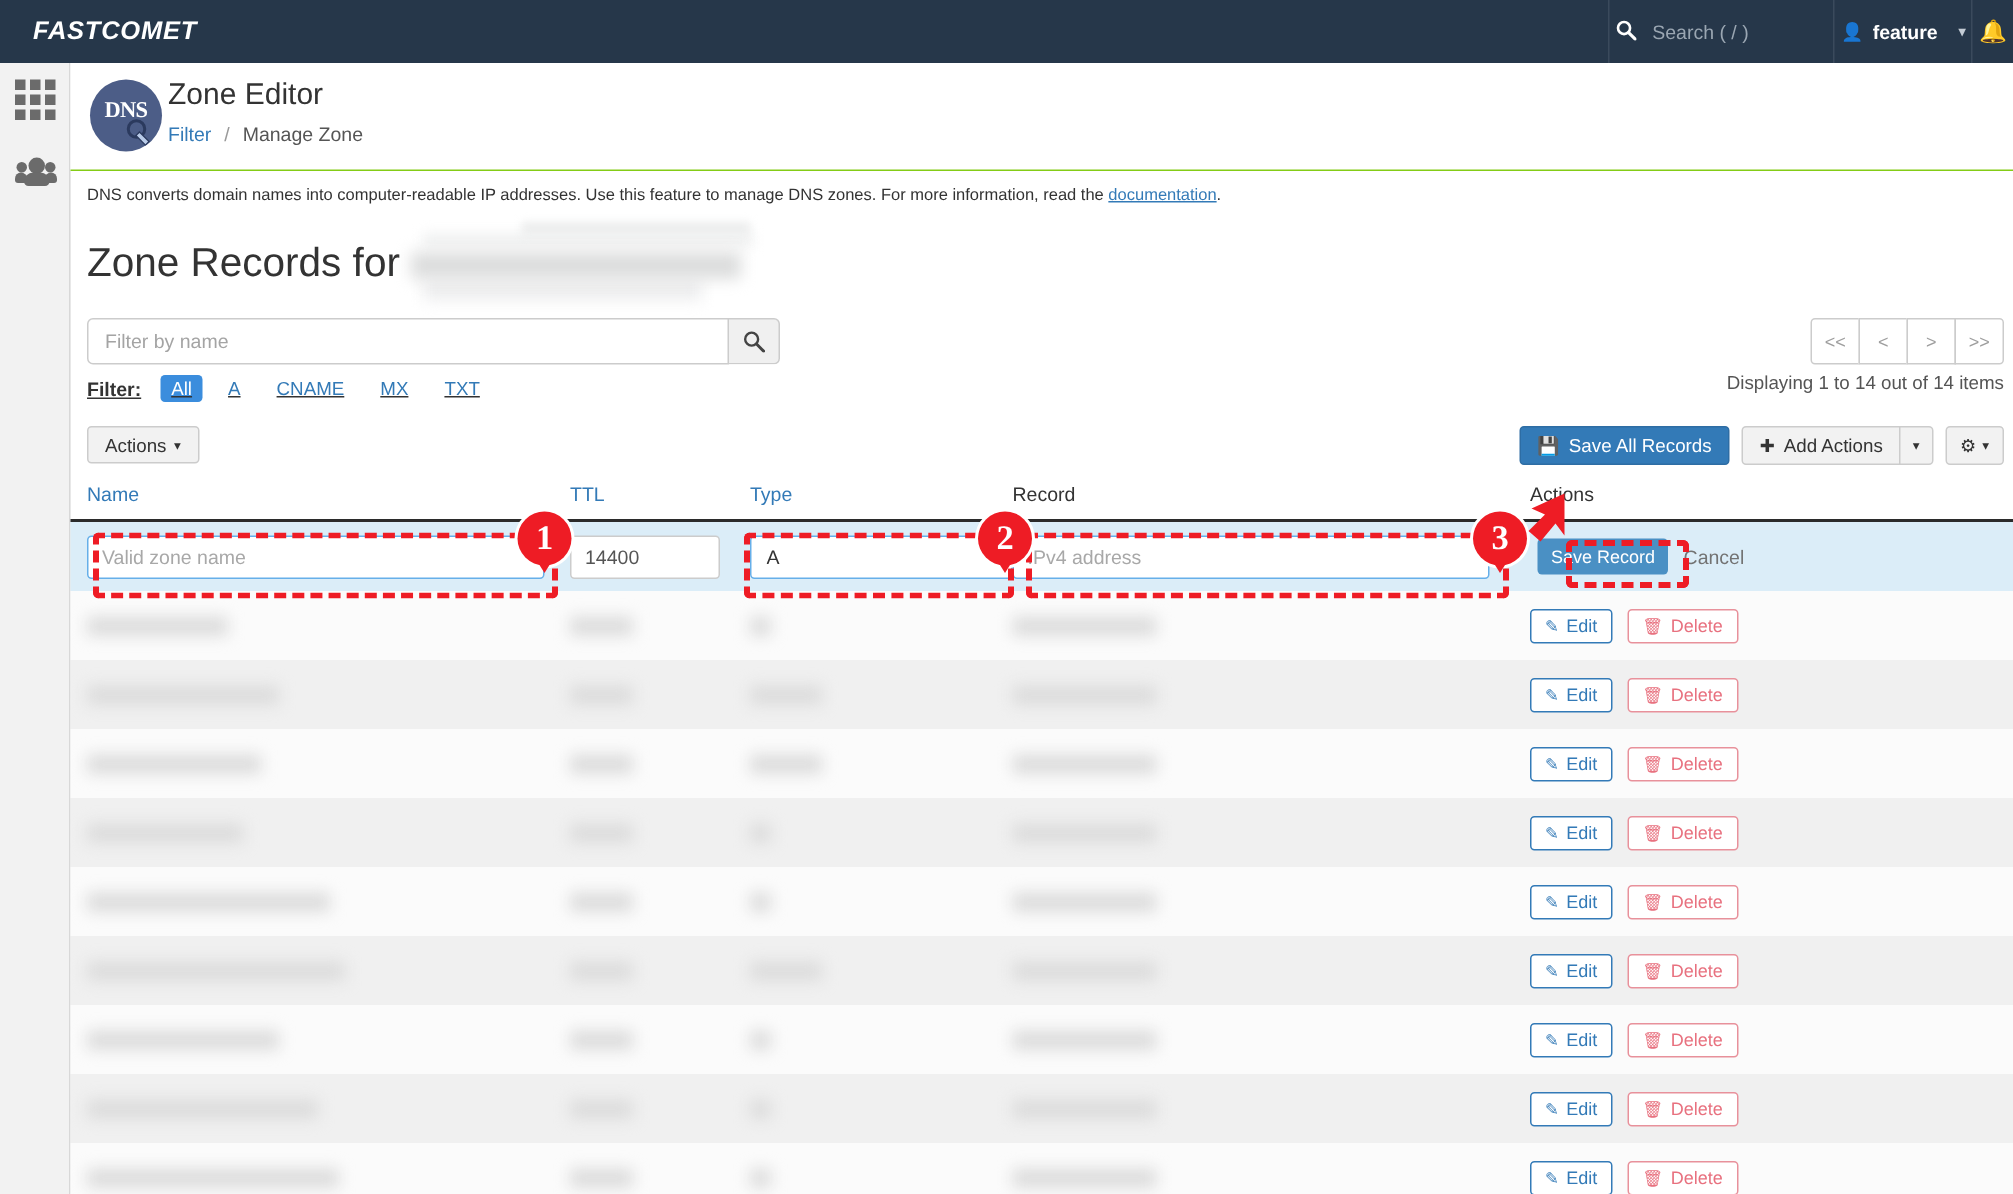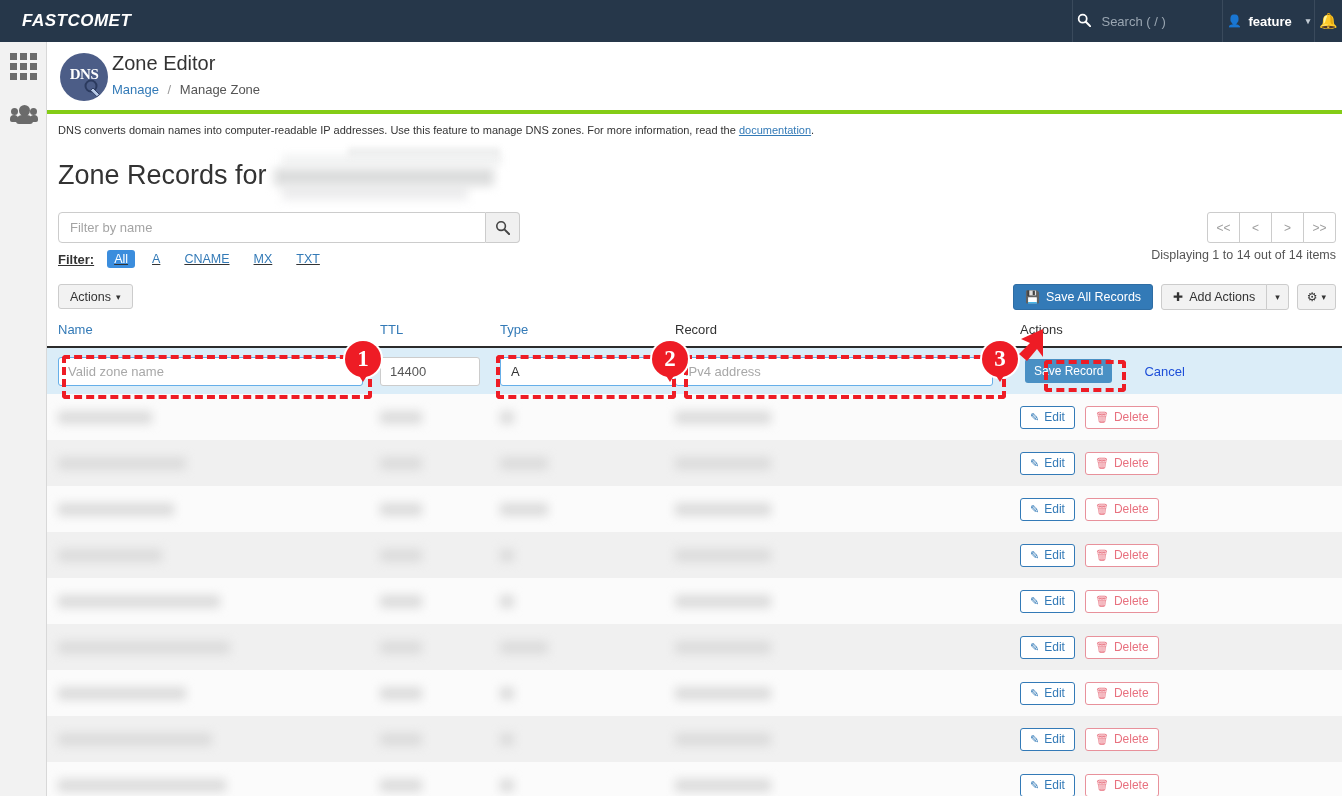--- a/index.html
+++ b/index.html
@@ -59,21 +59,21 @@
   .people-icon .head-c { position:absolute; left:9px; top:0px; width:11px;height:11px;border-radius:50%;background:#6b6b6b;}
   .people-icon .body-c { position:absolute; left:6px; top:10px; width:17px;height:9px;border-radius:6px 6px 3px 3px;background:#6b6b6b;}
   .people-icon .head-l { position:absolute; left:1px; top:3px; width:7px;height:7px;border-radius:50%;background:#6b6b6b;}
   .people-icon .body-l { position:absolute; left:0px; top:10px; width:8px;height:7px;border-radius:4px 4px 2px 2px;background:#6b6b6b;}
   .people-icon .head-r { position:absolute; left:20px; top:3px; width:7px;height:7px;border-radius:50%;background:#6b6b6b;}
   .people-icon .body-r { position:absolute; left:20px; top:10px; width:8px;height:7px;border-radius:4px 4px 2px 2px;background:#6b6b6b;}
 
   
   #page-head {
     position: absolute; left: 47px; top: 42px; width: 1295px; height: 72px;
-    background: #fff; border-bottom: 4px solid #84cc16;
+    background: #fff; border-bottom: 1px solid #84cc16;
   }
   #dns-logo {
     position: absolute; left: 13px; top: 11px; width: 48px; height: 48px;
     border-radius: 50%; background: #4c5d87; overflow:hidden;
   }
   #dns-logo .dns-text {
     position:absolute; left:0; top:13px; width:48px; text-align:center;
     color:#fff; font-weight:bold; font-size:15px; letter-spacing:-0.5px;
     font-family: "Liberation Serif", serif;
   }
@@ -225,21 +225,21 @@
     font-size: 12px; border-radius: 3px; border: 1px solid; cursor:pointer;
   }
   .btn-edit { border-color:#337ab7; color:#337ab7; background:#fff; }
   .btn-del  { border-color:#e8919b; color:#e8717f; background:#fff; }
   .mini-btn .ico { margin-right: 5px; font-size: 11px; }
   #save-record-btn {
     background:#4a90c4; border-color:#3d7fb0; color:#fff;
     height: 24px; padding: 0 9px; font-size:12px; border-radius:3px;
     display:flex;align-items:center; cursor:pointer;
   }
-  #cancel-link { color:#1d4ed8; font-size:13px; margin-left: 32px; cursor:pointer; }
+  #cancel-link { color:#737373; font-size:13px; margin-left: 10px; cursor:pointer; }
 
   
   .dash-box {
     position:absolute; border: 4px dashed #ee1c25; border-radius: 4px;
     pointer-events:none;
   }
   .marker {
     position:absolute; width: 36px; height: 36px; border-radius:50%;
     background: #ee1c25; color:#fff;
     display:flex; align-items:center; justify-content:center;
@@ -310,21 +310,21 @@
 <div id="page-head">
   <div id="dns-logo">
     <div class="dns-text">DNS</div>
     <svg class="mag" viewBox="0 0 20 20">
       <circle cx="7" cy="7" r="5.5" fill="none" stroke="#2b3a5e" stroke-width="2"></circle>
       <rect x="9" y="9" width="9" height="3.4" transform="rotate(45 9 9)" fill="#b9cbe8" stroke="#2b3a5e" stroke-width="0.9"></rect>
     </svg>
   </div>
   <div id="page-title">Zone Editor</div>
   <div id="breadcrumb">
-    <a href="#">Manage</a>
+    <a href="#">Filter</a>
     <span class="sep">/</span>
     <span>Manage Zone</span>
   </div>
 </div>
 
 <div id="desc">
   <span>DNS converts domain names into computer-readable IP addresses. Use this feature to manage DNS zones. For more information, read the </span><a href="#">documentation</a><span>.</span>
 </div>
 <div id="desc-blur2"></div>
 <div id="desc-blur"></div>

